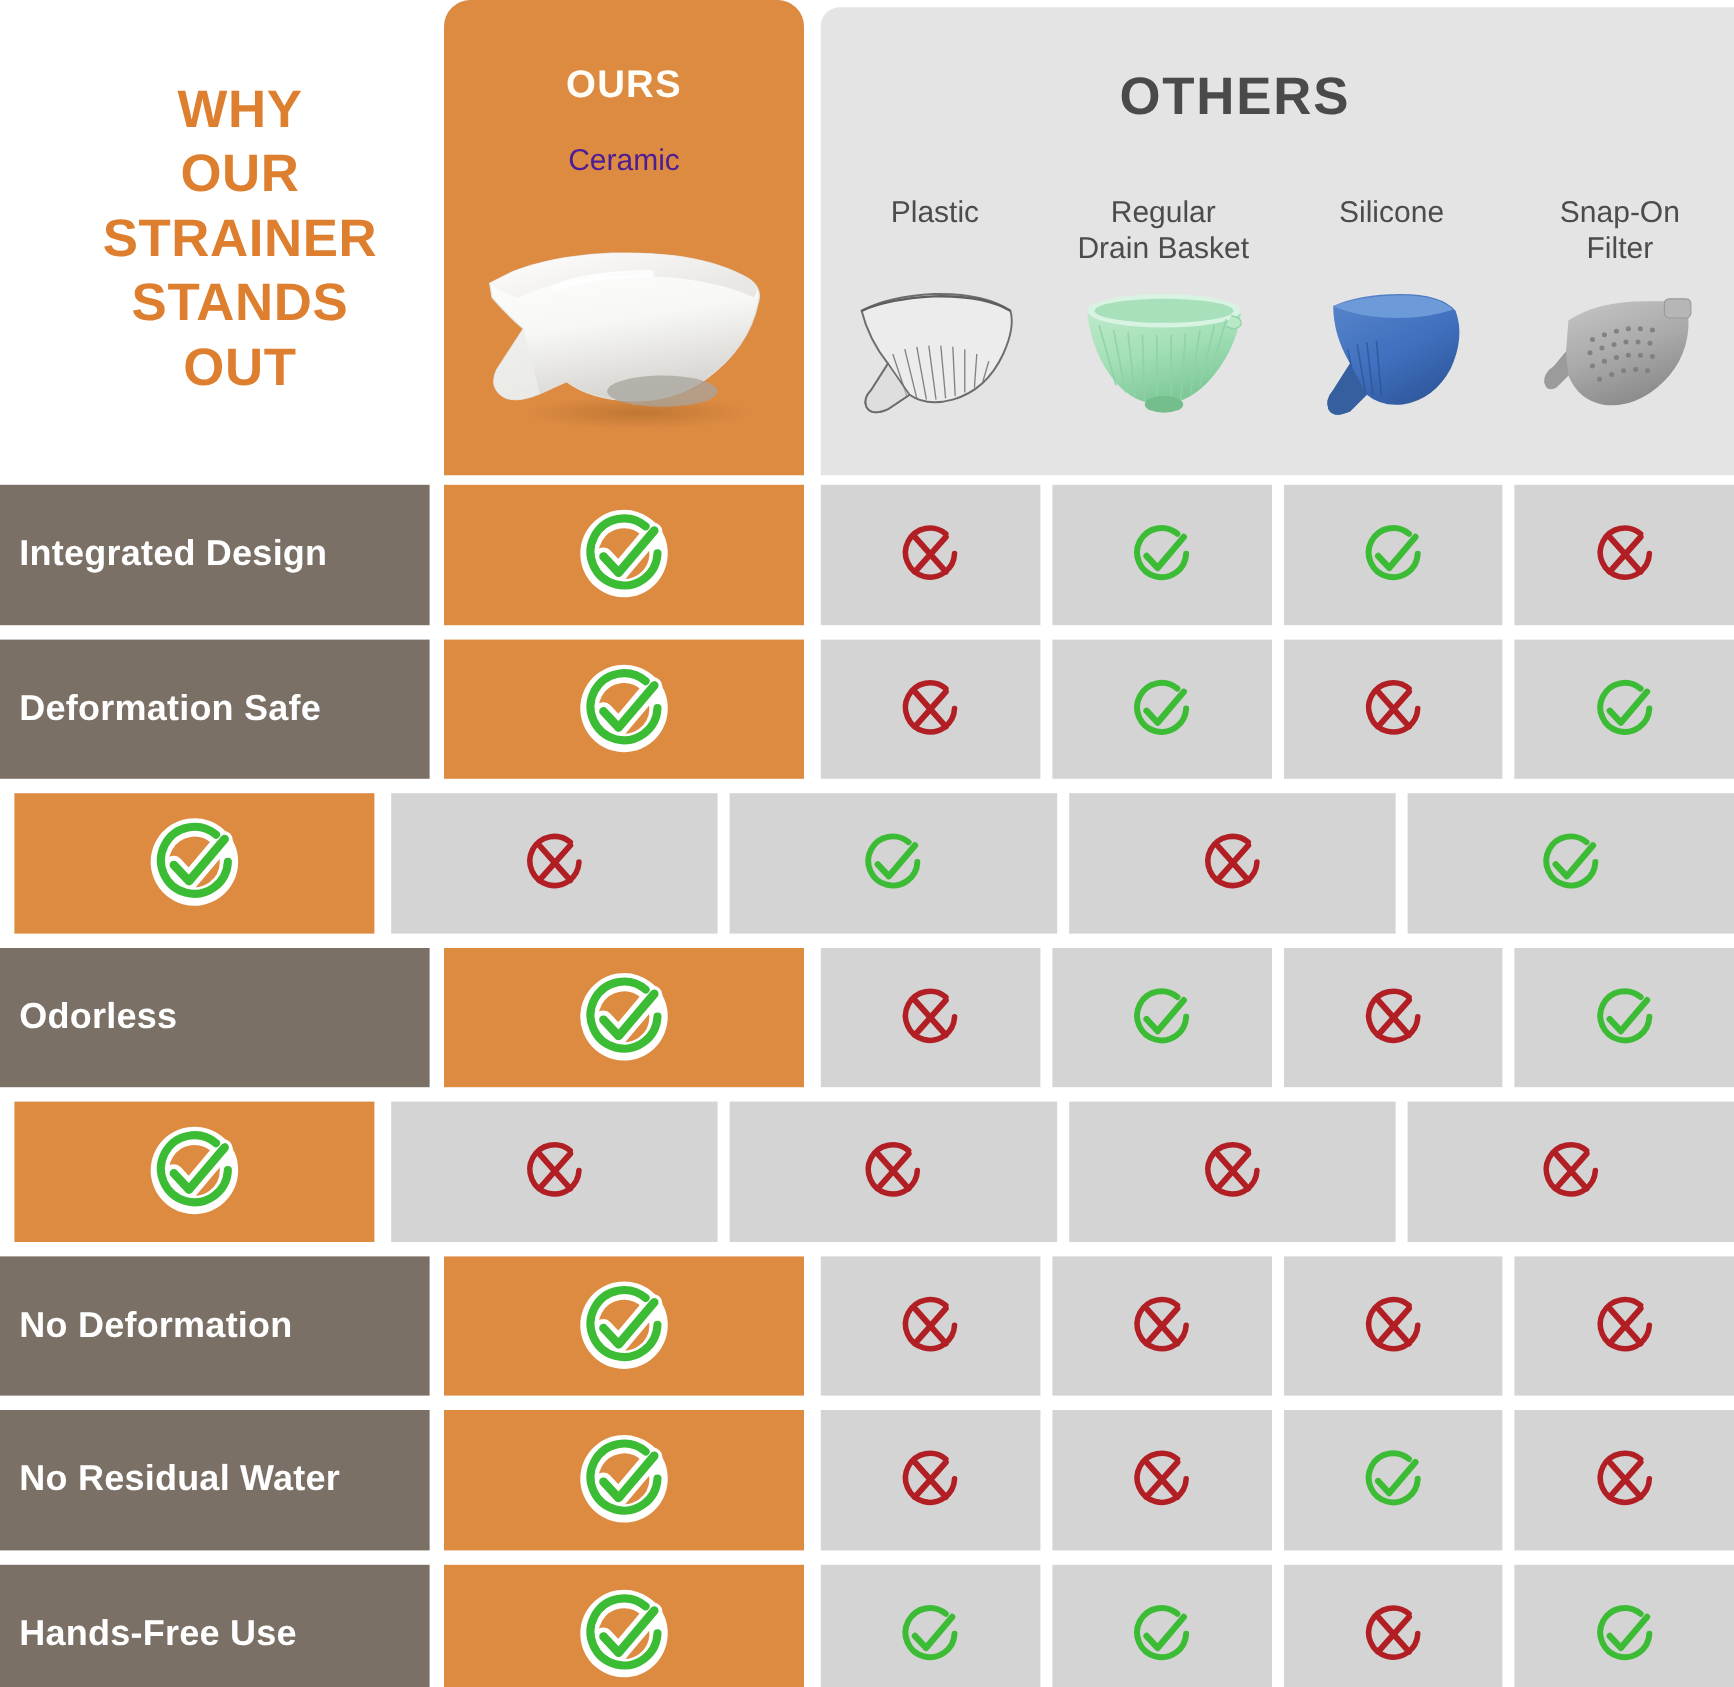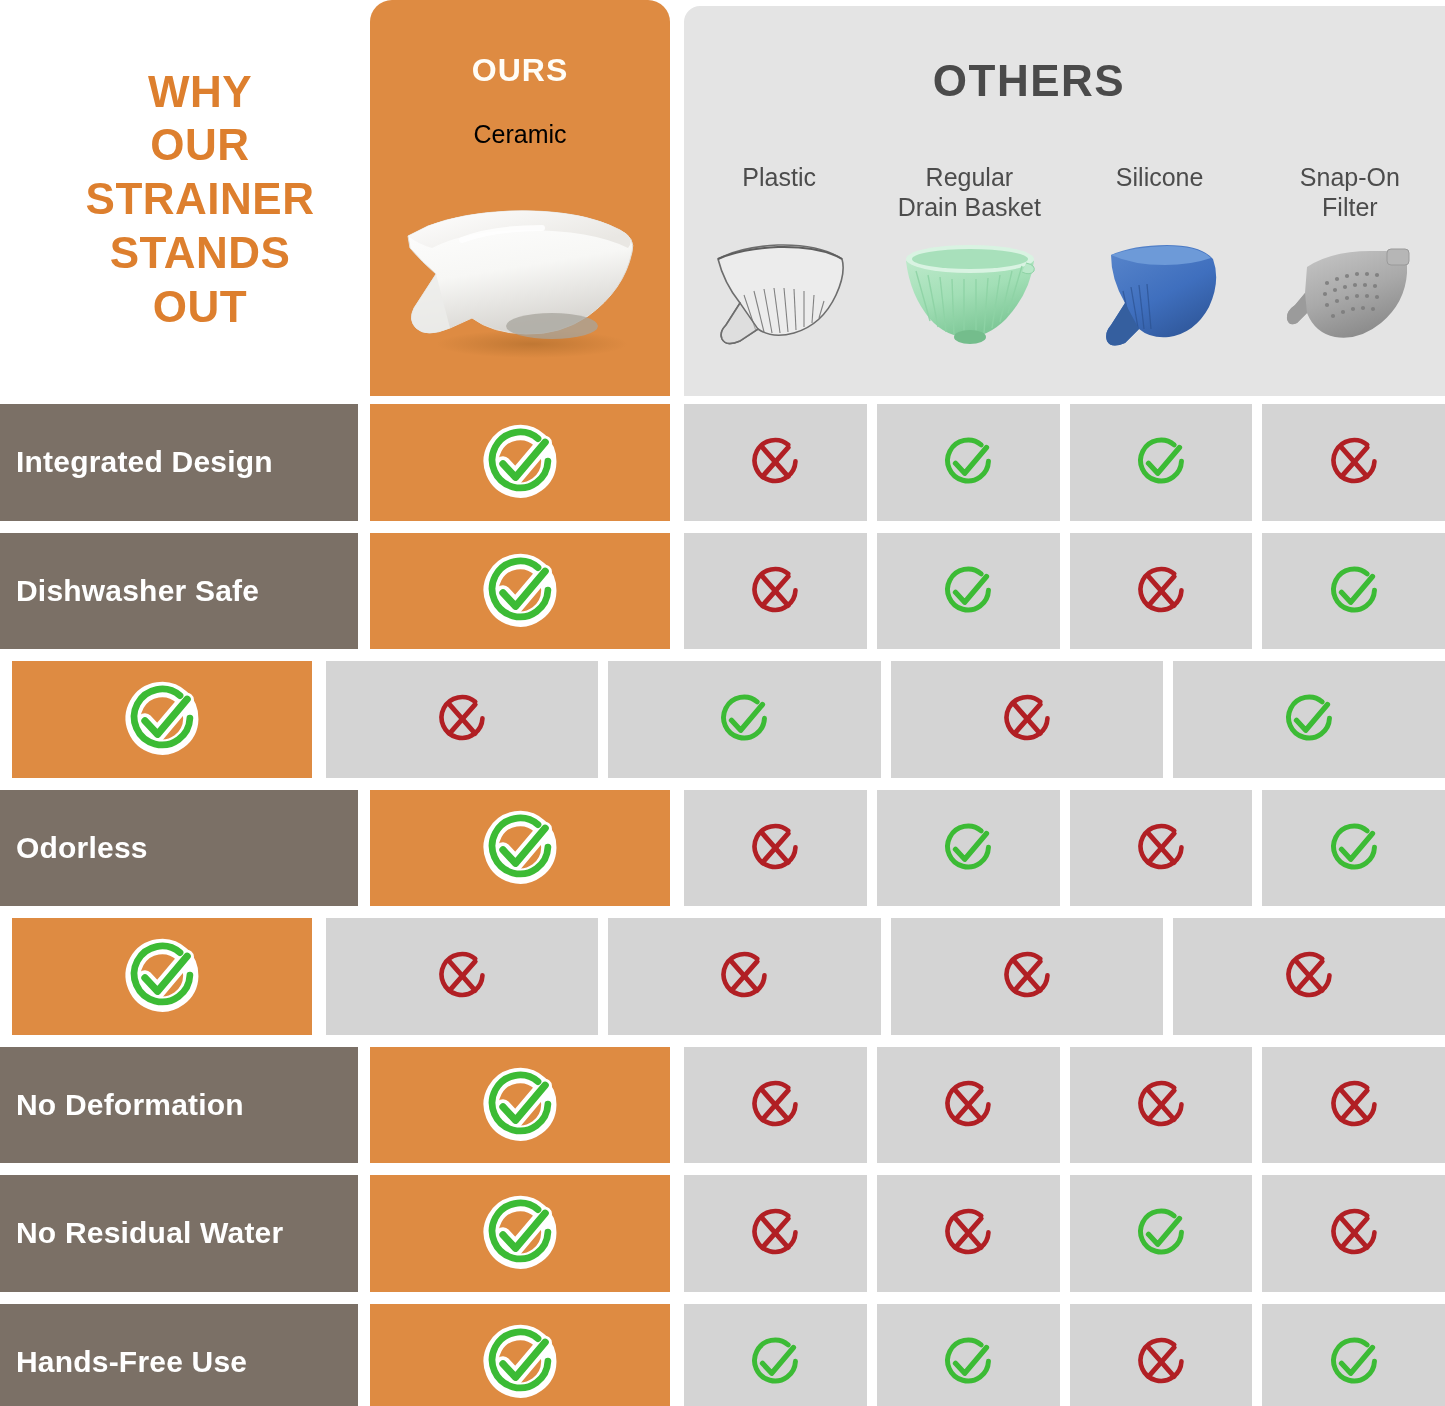--- a/index.html
+++ b/index.html
@@ -66,21 +66,21 @@
     text-align: center;
     color: #FFFDF7;
     font-size: 32px;
     font-weight: bold;
     letter-spacing: 1px;
   }
   .ours-sub {
     position: absolute;
     top: 120px; left: 0; right: 0;
     text-align: center;
-    color: #000000;
+    color: #4c1d95;
     font-size: 25px;
     font-weight: normal;
   }
   .ours-product {
     position: absolute;
     left: 22px; top: 178px;
     width: 258px; height: 180px;
   }
 
   
@@ -420,21 +420,21 @@
               <path d="M70 24 A31 31 0 1 0 81 49" fill="none" stroke="#B11F24" stroke-width="7" stroke-linecap="round"></path>
               <path d="M31 28 L70 72" fill="none" stroke="#B11F24" stroke-width="7.5" stroke-linecap="round"></path>
               <path d="M70 28 L31 72" fill="none" stroke="#B11F24" stroke-width="7.5" stroke-linecap="round"></path>
             </svg>
           </div>
         </div>
   </div>
 
   <div class="row">
     <div class="cell-feature">
-      <span class="feature-text">Dishwasher Safe</span>
+      <span class="feature-text">Deformation Safe</span>
     </div>
     <div class="spacer-a"></div>
     <div class="cell-ours">
           <svg viewBox="0 0 100 100" class="mark mark-ours">
             <path d="M72 26 A32 32 0 1 0 82 50 A32 32 0 0 0 72 26" fill="none" stroke="#ffffff" stroke-width="17" stroke-linecap="round"></path>
             <path d="M31 52 L45 67 L77 29" fill="none" stroke="#ffffff" stroke-width="17" stroke-linecap="round" stroke-linejoin="round"></path>
             <path d="M70 24 A31 31 0 1 0 81 49" fill="none" stroke="#3CBB35" stroke-width="7.5" stroke-linecap="round"></path>
             <path d="M31 52 L45 67 L78 28" fill="none" stroke="#3CBB35" stroke-width="8" stroke-linecap="round" stroke-linejoin="round"></path>
           </svg>
         </div>

